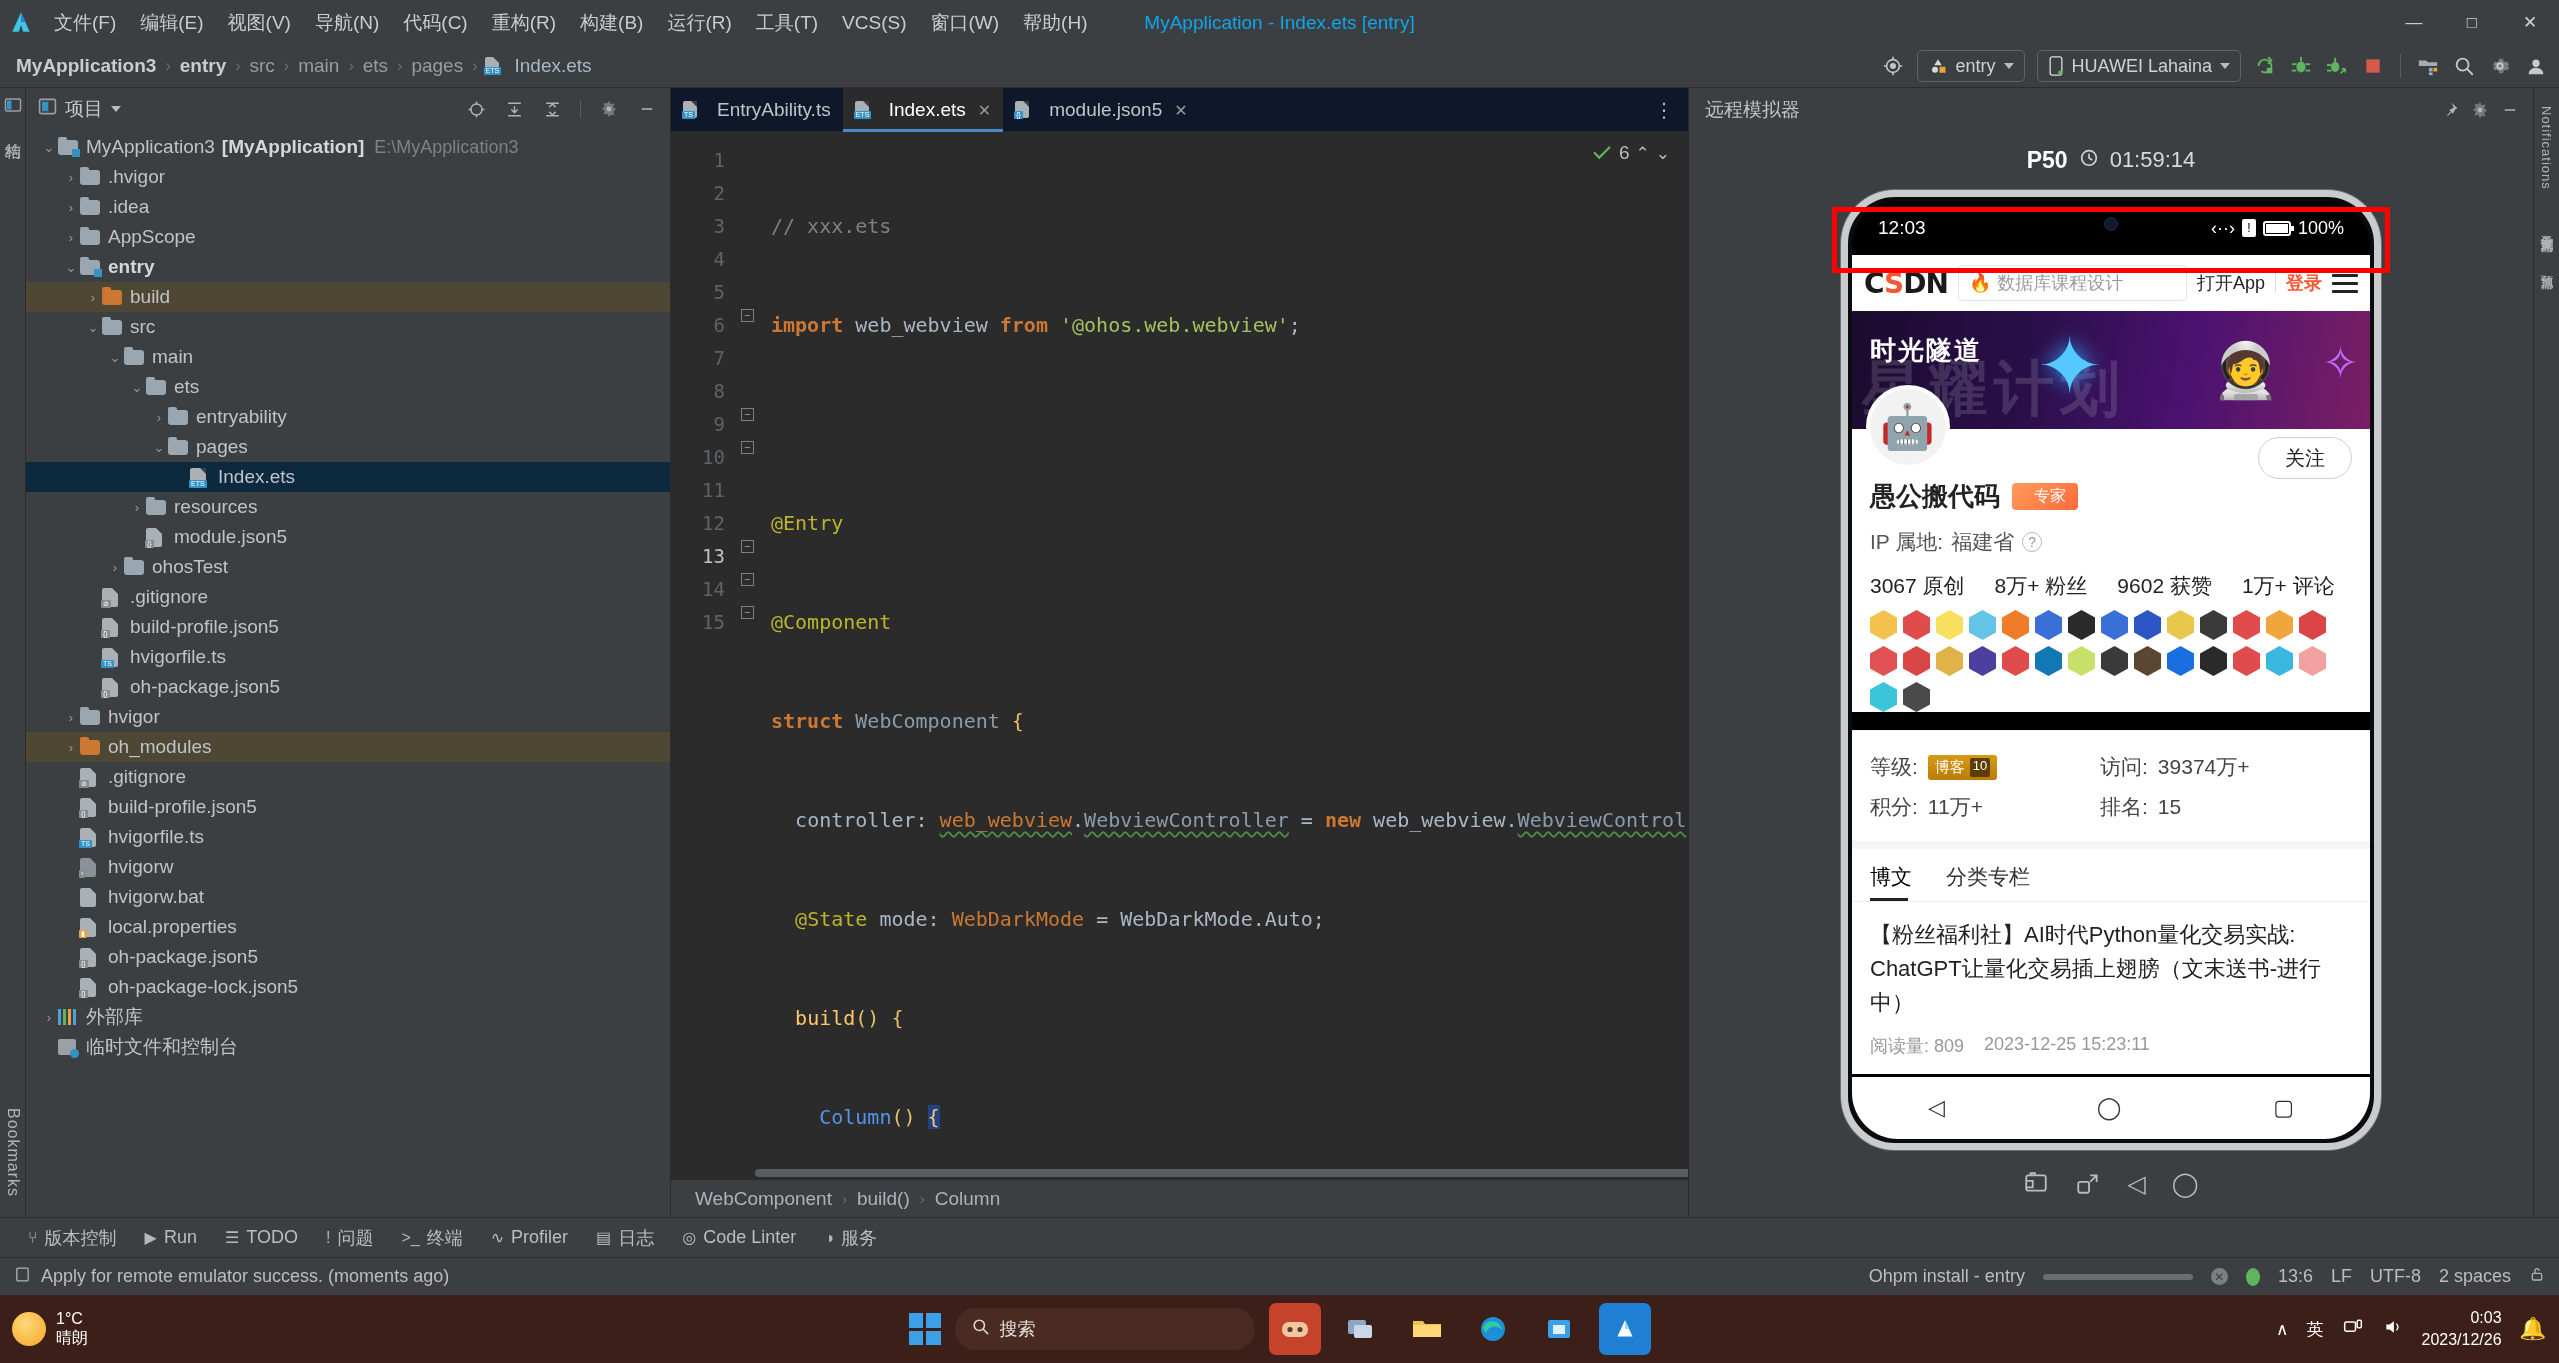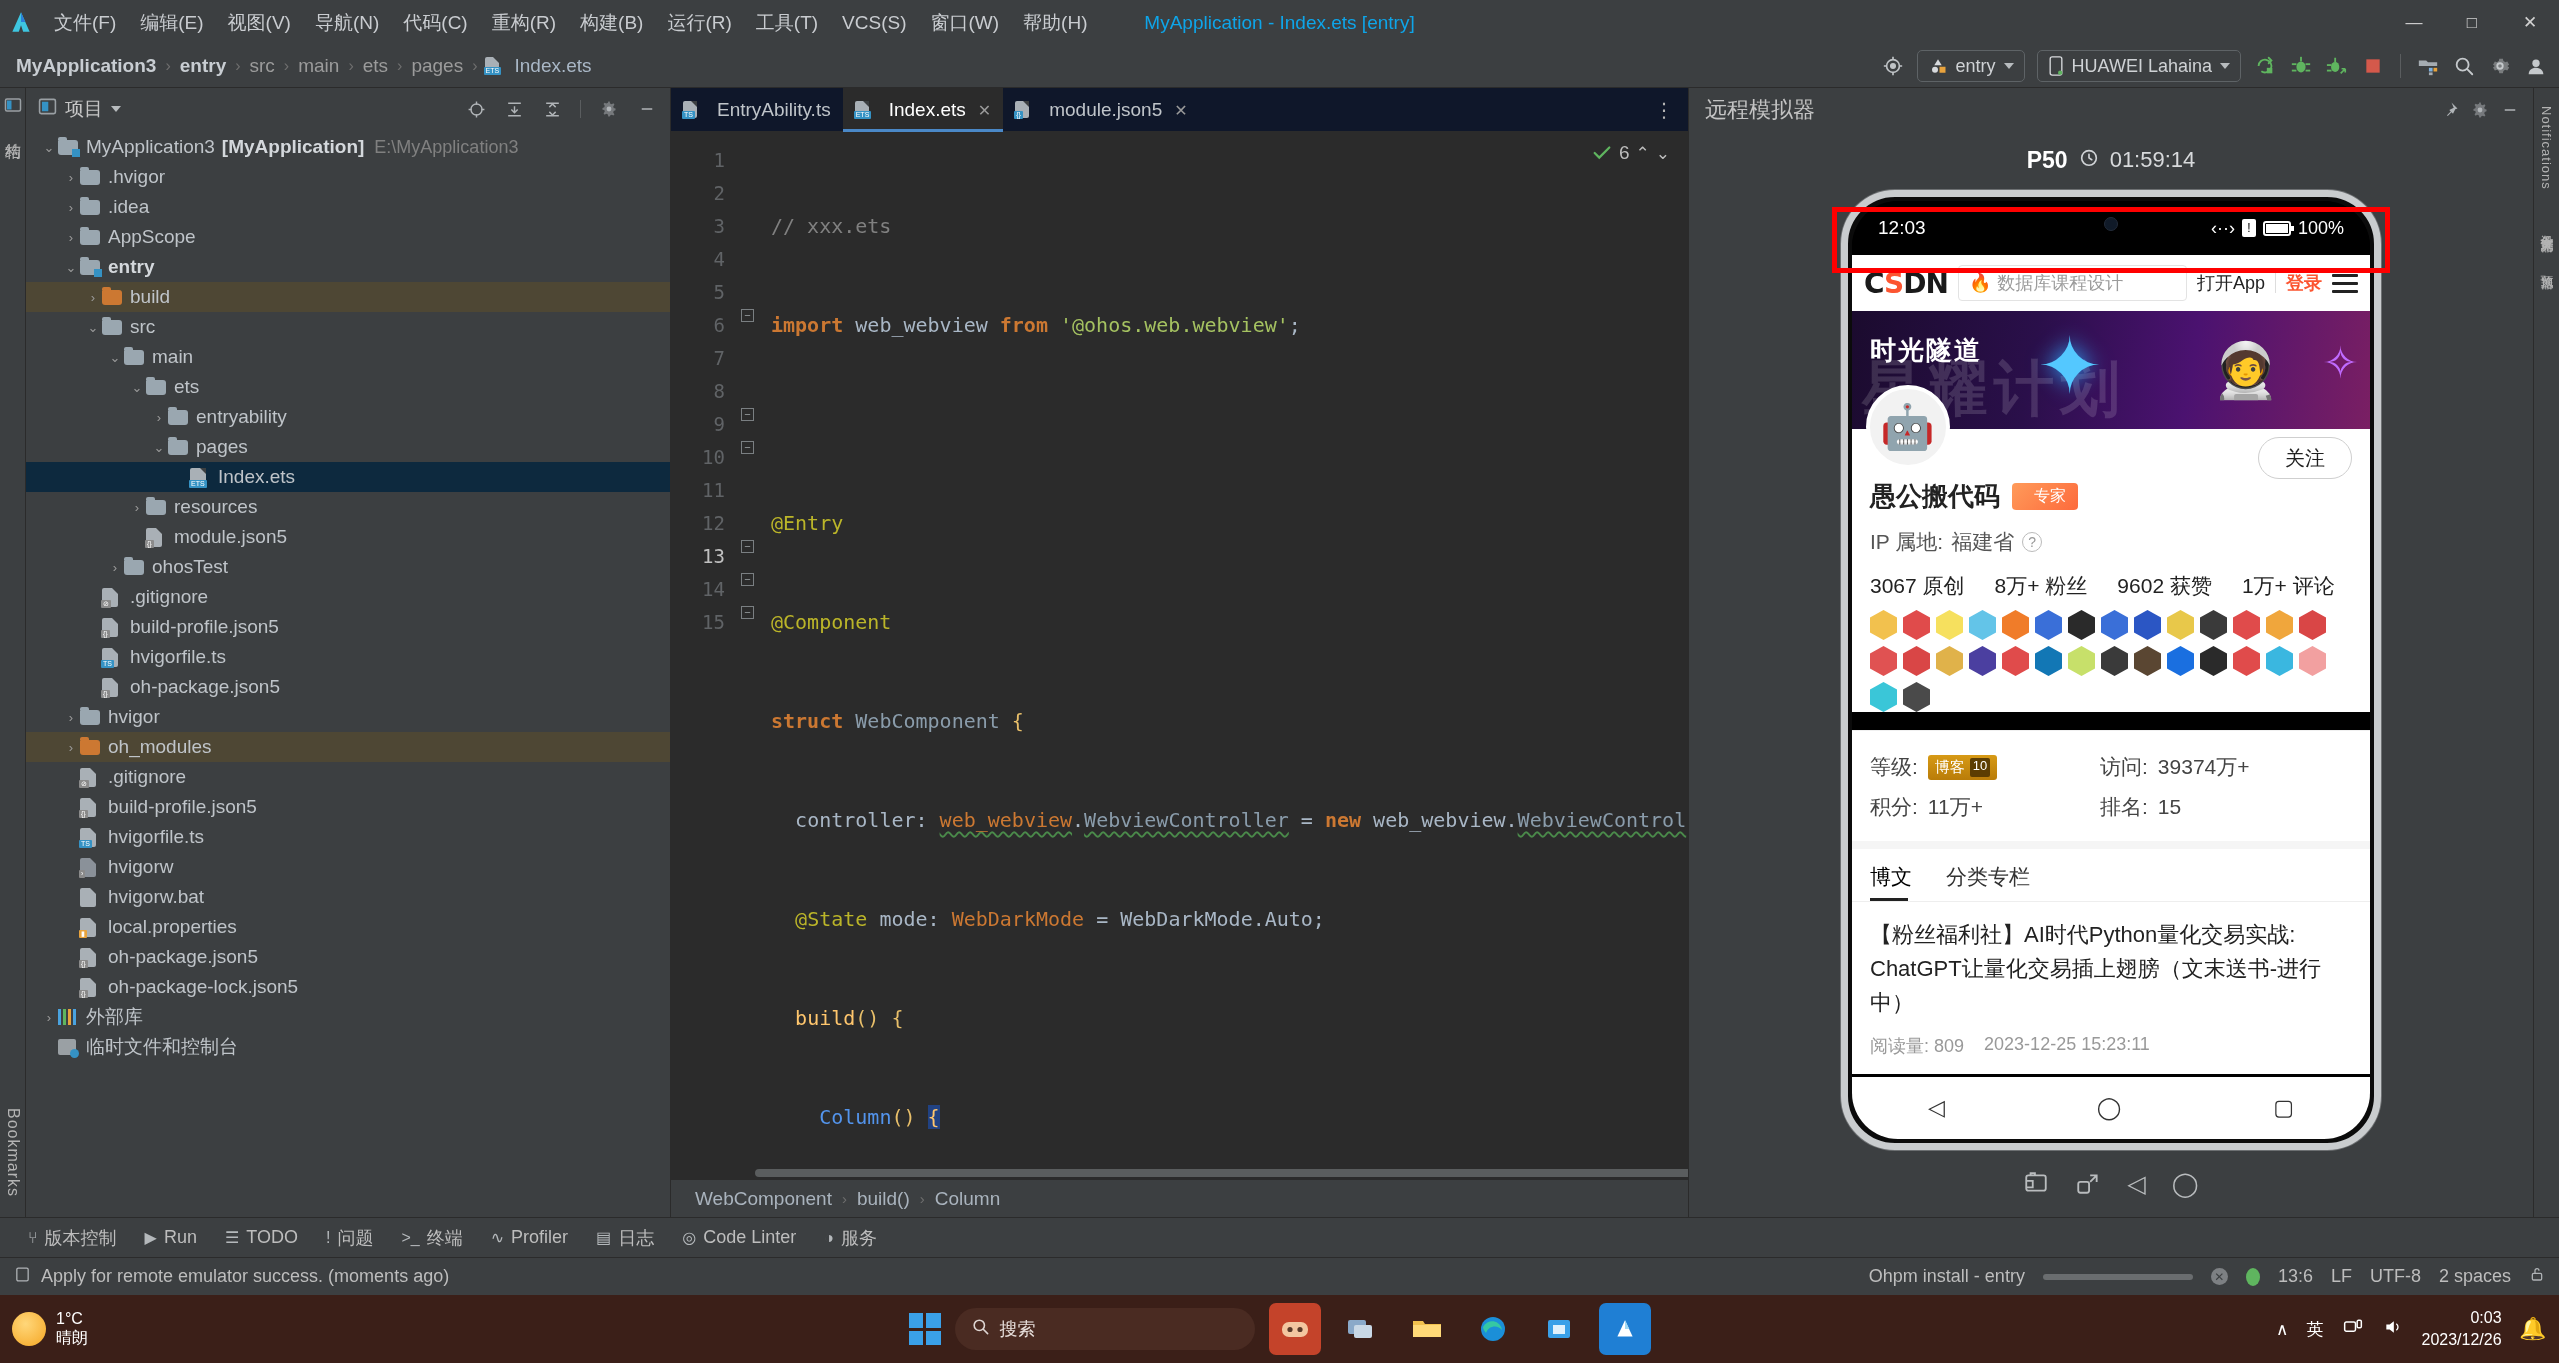--- a/index.html
+++ b/index.html
@@ -133,21 +133,21 @@
                border-radius:4px; top:2px; display:block;}
 
   .navbar2 { height:38px; flex:0 0 38px; background:#3c3f41; display:flex; align-items:center;
              padding-left:24px; border-top:1px solid #2b2b2b; font-size:19px; color:#a9b3bd; }
   .navbar2 .sep { color:#6e6e6e; padding:0 10px; font-size:15px; }
 
   
   .emu { width:845px; flex:0 0 845px; background:#3c3f41; display:flex; flex-direction:column;
          border-left:1px solid #2b2b2b; }
   .emu-head { height:44px; flex:0 0 44px; display:flex; align-items:center; padding:0 8px 0 16px;
-              font-size:22px; color:#c3c3c3; }
+              font-size:19px; color:#c3c3c3; }
   .emu-head .sp { flex:1; }
   .emu-body { flex:1; position:relative; display:flex; flex-direction:column; align-items:center;
               padding-top:14px; }
   .dev-title { display:flex; align-items:center; gap:10px; font-size:22px; color:#d8dadc;
                margin-bottom:16px; }
   .dev-title b { color:#ffffff; font-size:23px; }
 
   .phone { width:540px; height:960px; background:#0b0b0b; border-radius:54px;
            border:7px solid #c9ccce; position:relative; box-shadow:0 0 0 1px #6d7072; }
   .redbox { position:absolute; left:-16px; right:-16px; top:10px; height:66px;

